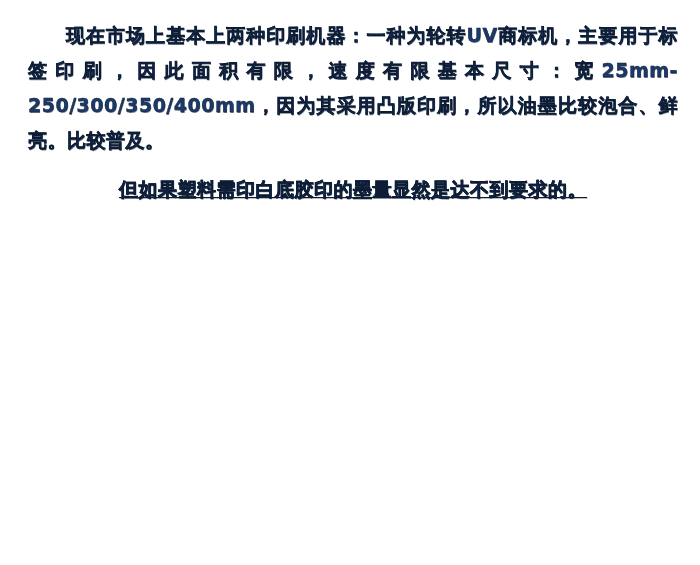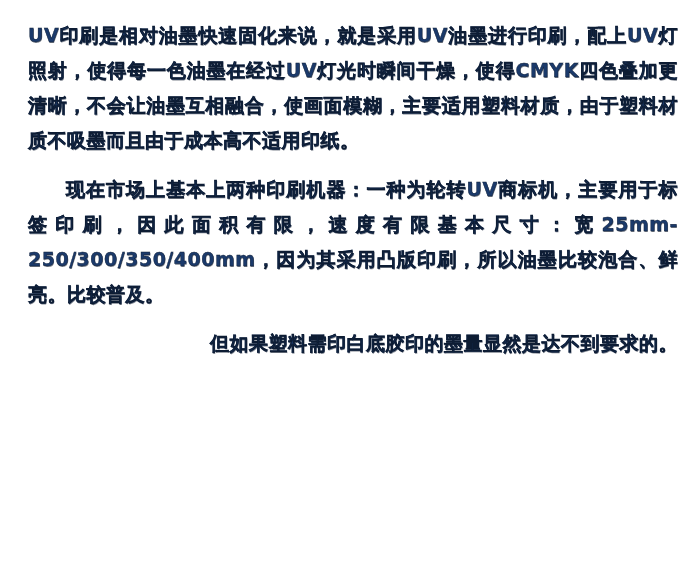--- a/index.html
+++ b/index.html
@@ -35,27 +35,27 @@
     margin: 0;
   }
   .para.p1 { margin-bottom: 14px; }
   .para.p2 { margin-bottom: 14px; }
   .para.p3 { margin-bottom: 0; }
   .indent {
     text-indent: 2em;
   }
   .tail {
     text-indent: 0;
-    text-align: right;
+    text-align: center;
+    text-decoration: underline;
   }
 </style>
 </head>
 <body>
 
 <div id="page">
 
-  <p class="para p1">UV印刷是相对油墨快速固化来说，就是采用UV油墨进行印刷，配上UV灯照射，使得每一色油墨在经过UV灯光时瞬间干燥，使得CMYK四色叠加更清晰，不会让油墨互相融合，使画面模糊，主要适用塑料材质，由于塑料材质不吸墨而且由于成本高不适用印纸。</p>
 
   <p class="para p2 indent">现在市场上基本上两种印刷机器：一种为轮转UV商标机，主要用于标签印刷，因此面积有限，速度有限基本尺寸：宽25mm-250/300/350/400mm，因为其采用凸版印刷，所以油墨比较泡合、鲜亮。比较普及。</p>
 
   <p class="para p3 tail">但如果塑料需印白底胶印的墨量显然是达不到要求的。</p>
 
 </div>
 
 </body></html>

